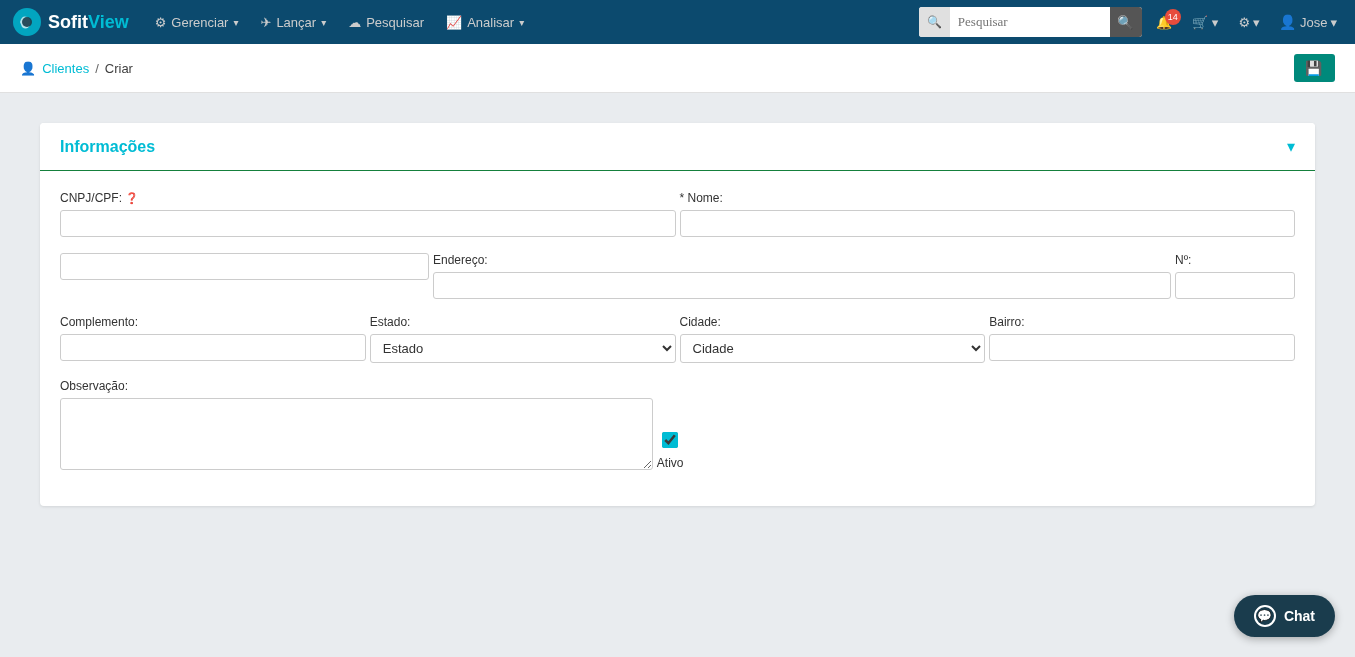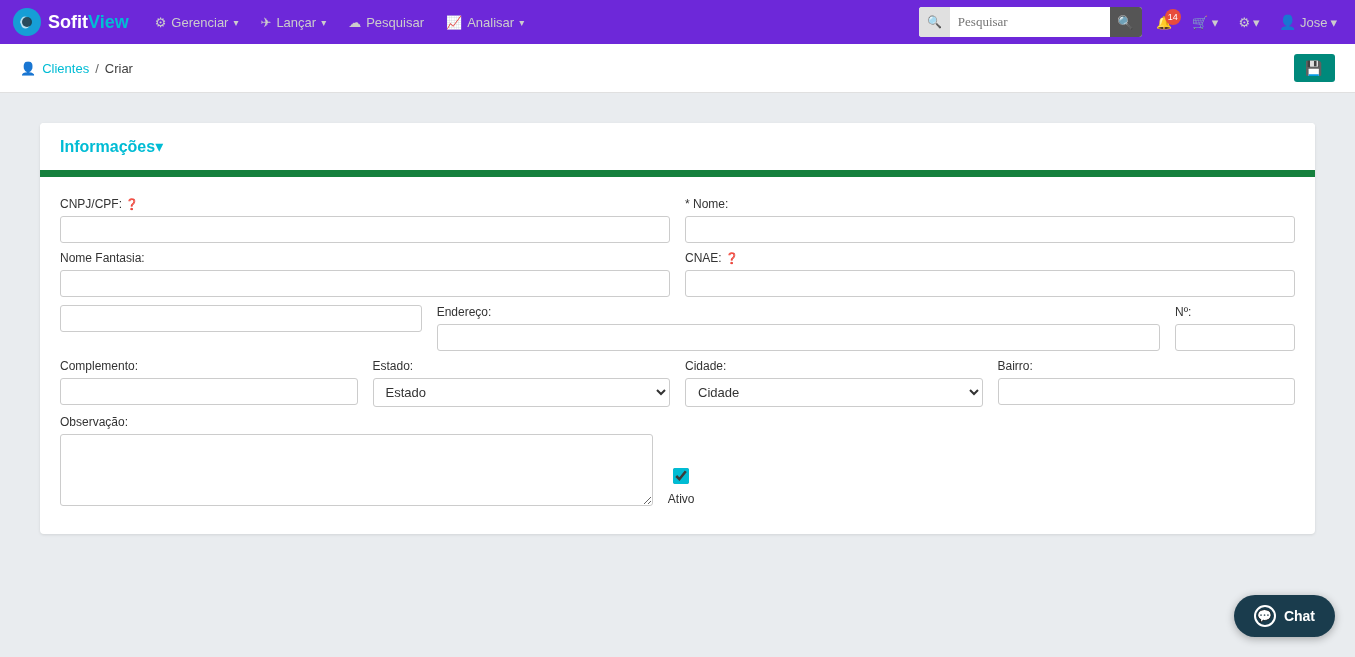--- a/index.html
+++ b/index.html
@@ -1,20 +1,20 @@
 <!DOCTYPE html>
 <html><head>
   <meta charset="utf-8">
   <style>
     * { box-sizing: border-box; margin: 0; padding: 0; }
     body { font-family: Arial, sans-serif; font-size: 13px; background: #e9ecef; min-height: 657px; }
 
     
     .navbar {
-      background: #6d28d9;
+      background: #0c4a6e;
       color: #fff;
       height: 44px;
       display: flex;
       align-items: center;
       padding: 0 12px;
       gap: 0;
     }
     .navbar-brand {
       display: flex;
       align-items: center;
@@ -155,42 +155,42 @@
       background: #fff;
       border-radius: 4px;
       box-shadow: 0 1px 3px rgba(0,0,0,0.1);
       overflow: hidden;
     }
     .form-card-header {
       background: #fff;
       padding: 14px 20px;
       display: flex;
       align-items: center;
-      justify-content: flex-start;
-      border-bottom: 7px solid #15803d;
+      justify-content: space-between;
+      border-bottom: 1px solid #15803d;
     }
     .form-card-title {
       color: #00bcd4;
       font-size: 16px;
       font-weight: bold;
     }
     .collapse-icon {
       color: #00bcd4;
       font-size: 16px;
       cursor: pointer;
     }
     .form-card-body {
       padding: 20px;
     }
 
     
     .form-row {
       display: flex;
-      gap: 15px;
-      margin-bottom: 8px;
+      gap: 4px;
+      margin-bottom: 16px;
     }
     .form-group {
       display: flex;
       flex-direction: column;
       gap: 5px;
     }
     .form-group label {
       font-size: 12px;
       color: #333;
       font-weight: 500;
@@ -364,33 +364,20 @@
           <input type="text" class="form-control" placeholder="" style="">
         </div>
         <div class="form-group flex-1">
           <label>
             <span>* Nome:</span>
           </label>
           <input type="text" class="form-control" placeholder="" style="">
         </div>
       </div>
 
-      <div class="form-row">
-        <div class="form-group flex-1">
-          <label>Nome Fantasia:</label>
-          <input type="text" class="form-control" placeholder="" style="">
-        </div>
-        <div class="form-group flex-1">
-          <label>
-            <span>CNAE:</span>
-            <span class="help-icon" title="Ajuda">❓</span>
-          </label>
-          <input type="text" class="form-control" placeholder="" style="">
-        </div>
-      </div>
 
       <div class="form-row">
         <div class="form-group flex-1">
           <input type="text" class="form-control" placeholder="" style="">
         </div>
         <div class="form-group flex-2">
           <label>Endereço:</label>
           <input type="text" class="form-control" placeholder="" style="">
         </div>
         <div class="form-group" style="width:120px;">

